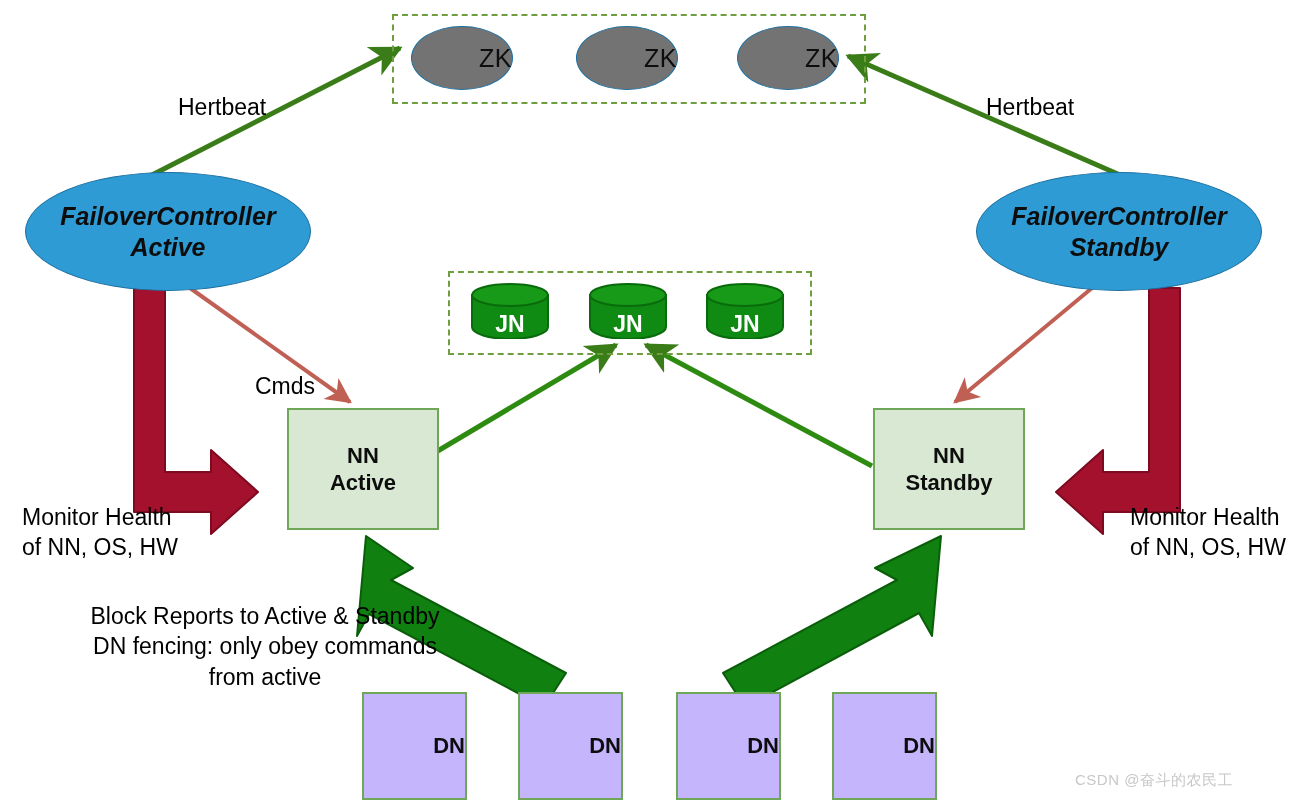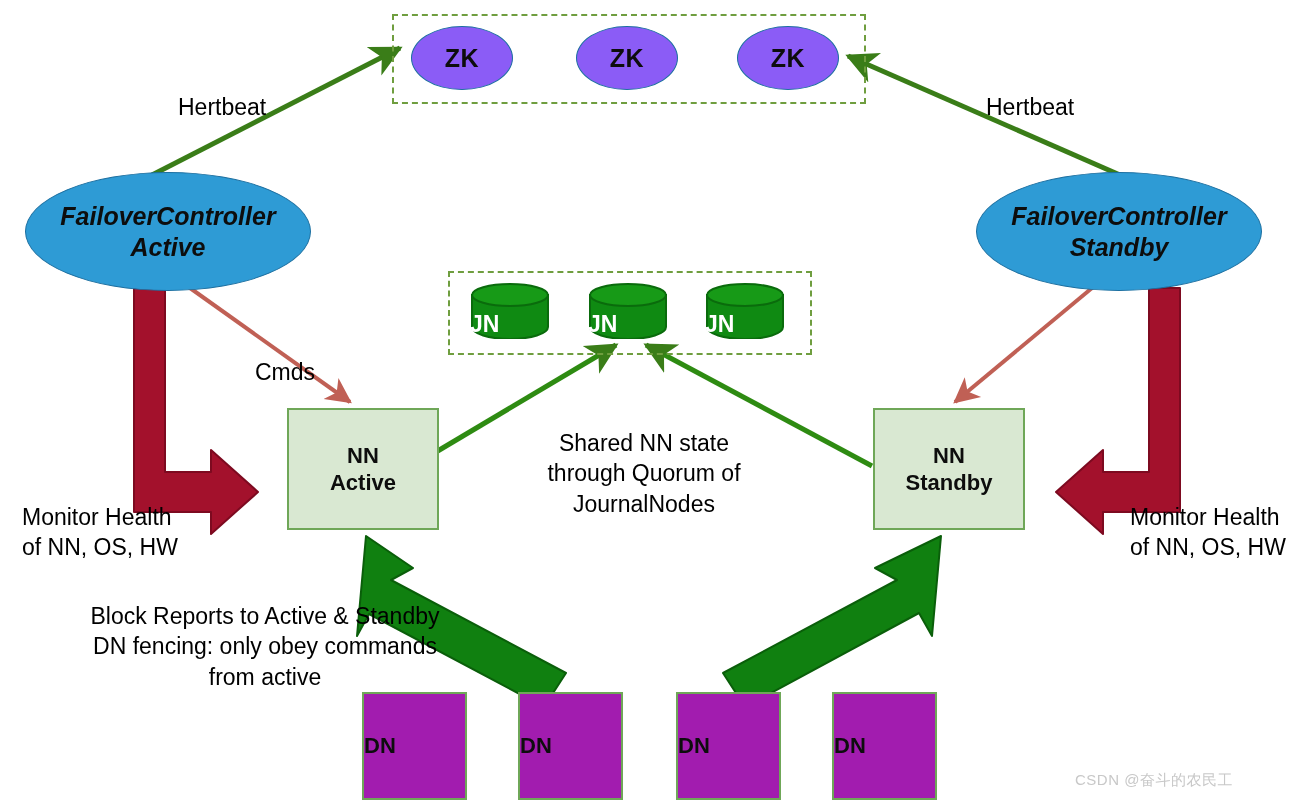--- a/index.html
+++ b/index.html
@@ -22,27 +22,27 @@
     left: 0;
     top: 0;
     width: 1303px;
     height: 806px;
   }
 
   
   .zk-node {
     position: absolute;
     border-radius: 50%;
-    background: #8b5cf6;
+    background: #737373;
     border: 1px solid #1c6fa0;
     display: flex;
     align-items: center;
-    justify-content: center;
+    justify-content: flex-end;
     color: #0d0d0d;
-    font-weight: bold;
+    font-weight: normal;
     font-size: 25px;
     letter-spacing: 0.5px;
   }
   .fc-node {
     position: absolute;
     border-radius: 50%;
     background: #2e9bd5;
     border: 1px solid #1c6fa0;
     display: flex;
     flex-direction: column;
@@ -55,21 +55,21 @@
     text-align: center;
     font-style: italic;
   }
   .jn-node {
     position: absolute;
   }
   .jn-label {
     position: absolute;
     left: 0;
     width: 100%;
-    text-align: left;
+    text-align: center;
     color: #ffffff;
     font-weight: bold;
     font-size: 23px;
     top: 28px;
     pointer-events: none;
   }
   .nn-box {
     position: absolute;
     background: #d9e8d2;
     border: 2px solid #6fa758;
@@ -78,25 +78,25 @@
     align-items: center;
     justify-content: center;
     color: #0d0d0d;
     font-weight: bold;
     font-size: 22px;
     line-height: 1.25;
     text-align: center;
   }
   .dn-box {
     position: absolute;
-    background: #a21caf;
+    background: #c4b5fd;
     border: 2px solid #6fa758;
     display: flex;
     align-items: center;
-    justify-content: flex-start;
+    justify-content: flex-end;
     color: #0d0d0d;
     font-weight: bold;
     font-size: 22px;
   }
 
   
   .group-frame {
     position: absolute;
     border: 2px dashed #6f9e3f;
     background: transparent;
@@ -273,31 +273,28 @@
     <span>DN</span>
   </div>
   <div class="dn-box" style="left:832px; top:692px; width:101px; height:104px;">
     <span>DN</span>
   </div>
 
   <div class="lbl left" style="left:178px; top:92px;">Hertbeat</div>
 
   <div class="lbl left" style="left:986px; top:92px;">Hertbeat</div>
 
-  <div class="lbl left" style="left:255px; top:357px;">Cmds</div>
+  <div class="lbl left" style="left:255px; top:371px;">Cmds</div>
 
   <div class="lbl left" style="left:22px; top:502px;">Monitor Health
 of NN, OS, HW</div>
 
   <div class="lbl left" style="left:1130px; top:502px;">Monitor Health
 of NN, OS, HW</div>
 
-  <div class="lbl center" style="left:528px; top:428px; width:232px;">Shared NN state
-through Quorum of
-JournalNodes</div>
 
   <div class="lbl center" style="left:72px; top:601px; width:386px;">Block Reports to Active  &amp; Standby
 DN fencing: only obey commands
 from active</div>
 
   <div class="watermark" style="left:1075px; top:771px;">CSDN @奋斗的农民工</div>
 
 </div>
 
 </body></html>

